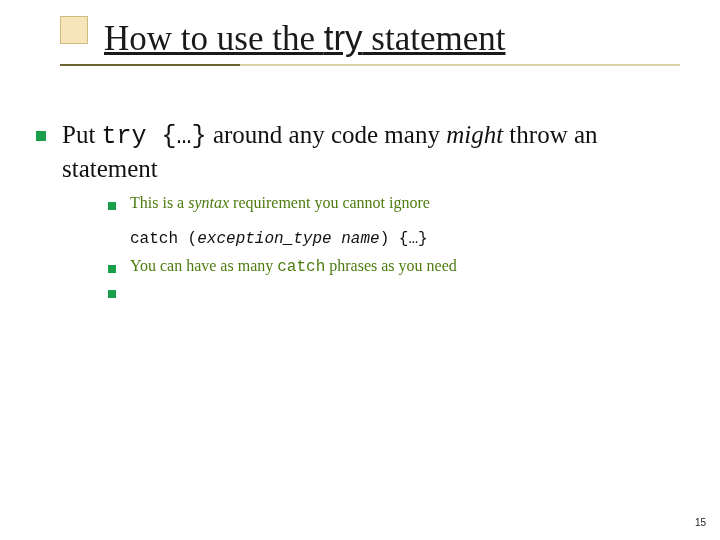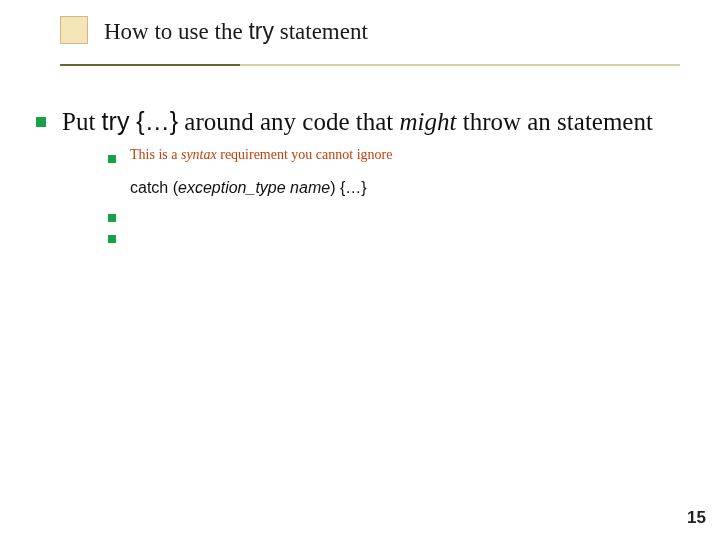--- a/index.html
+++ b/index.html
@@ -20,23 +20,24 @@
     left: 60px;
     top: 16px;
     width: 28px;
     height: 28px;
     background: #f5e5b8;
     border: 1px solid #cdbb80;
   }
   .title {
     position: relative;
     margin-left: 104px;
-    font-size: 23px;
+    font-size: 35px;
     color: #1a1a1a;
     font-weight: normal;
+    text-decoration: underline;
   }
   .title .code { font-family: Arial, Helvetica, sans-serif; }
   .underline {
     position: absolute;
     left: 60px;
     top: 64px;
     height: 2px;
     background: #a8a060;
   }
   .underline.dark { width: 180px; background: #6b6330; }
@@ -67,79 +68,81 @@
     align-items: flex-start;
     margin-bottom: 4px;
   }
   .l2 > .bullet {
     width: 8px; height: 8px;
     background: #1aa04a;
     margin: 9px 14px 0 0;
     flex: 0 0 8px;
   }
   .l2-text {
-    font-size: 14px;
+    font-size: 16px;
     line-height: 1.3;
-    color: #c2410c;
+    color: #4d7c0f;
   }
   .l2-plain {
     font-size: 16px;
     line-height: 1.3;
     color: #111;
     margin: 0 0 6px 22px;
   }
-  .code { font-family: Liberation Sans, sans-serif; }
+  .code { font-family: Liberation Mono, monospace; }
   .ital { font-style: italic; }
   .page-num {
     position: absolute;
     right: 14px;
     bottom: 12px;
     font-family: Arial, Helvetica, sans-serif;
-    font-size: 17px;
+    font-size: 10px;
     color: #222;
-    font-weight: bold;
   }
 </style>
 </head>
 <body>
 
 <div class="title-area">
   <div class="accent-box"></div>
   <h1 class="title">
     <span>How to use the </span><span class="code">try</span><span> statement</span>
   </h1>
   <div class="underline dark"></div>
   <div class="underline light"></div>
 </div>
 
 <div class="content">
 
   <div class="l1">
     <div class="bullet"></div>
     <div class="l1-text">
-      <span>Put </span><span class="code">try {…}</span><span> around any code that </span><span class="ital">might</span><span> throw an statement</span>
+      <span>Put </span><span class="code">try {…}</span><span> around any code many </span><span class="ital">might</span><span> throw an statement</span>
     </div>
   </div>
 
   <div class="l2-group">
     <div class="l2">
       <div class="bullet"></div>
       <div class="l2-text">
         <span>This is a </span><span class="ital">syntax</span><span> requirement you cannot ignore</span>
       </div>
     </div>
   </div>
 
 
   <div class="l2-group">
     <div class="l2-plain">
       <span class="code">catch (</span><span class="code ital">exception_type  name</span><span class="code">) {…}</span>
     </div>
     <div class="l2">
       <div class="bullet"></div>
+      <div class="l2-text">
+        <span>You can have as many </span><span class="code">catch</span><span> phrases as you need</span>
+      </div>
     </div>
     <div class="l2">
       <div class="bullet"></div>
     </div>
   </div>
 
 </div>
 
 <div class="page-num">15</div>
 

